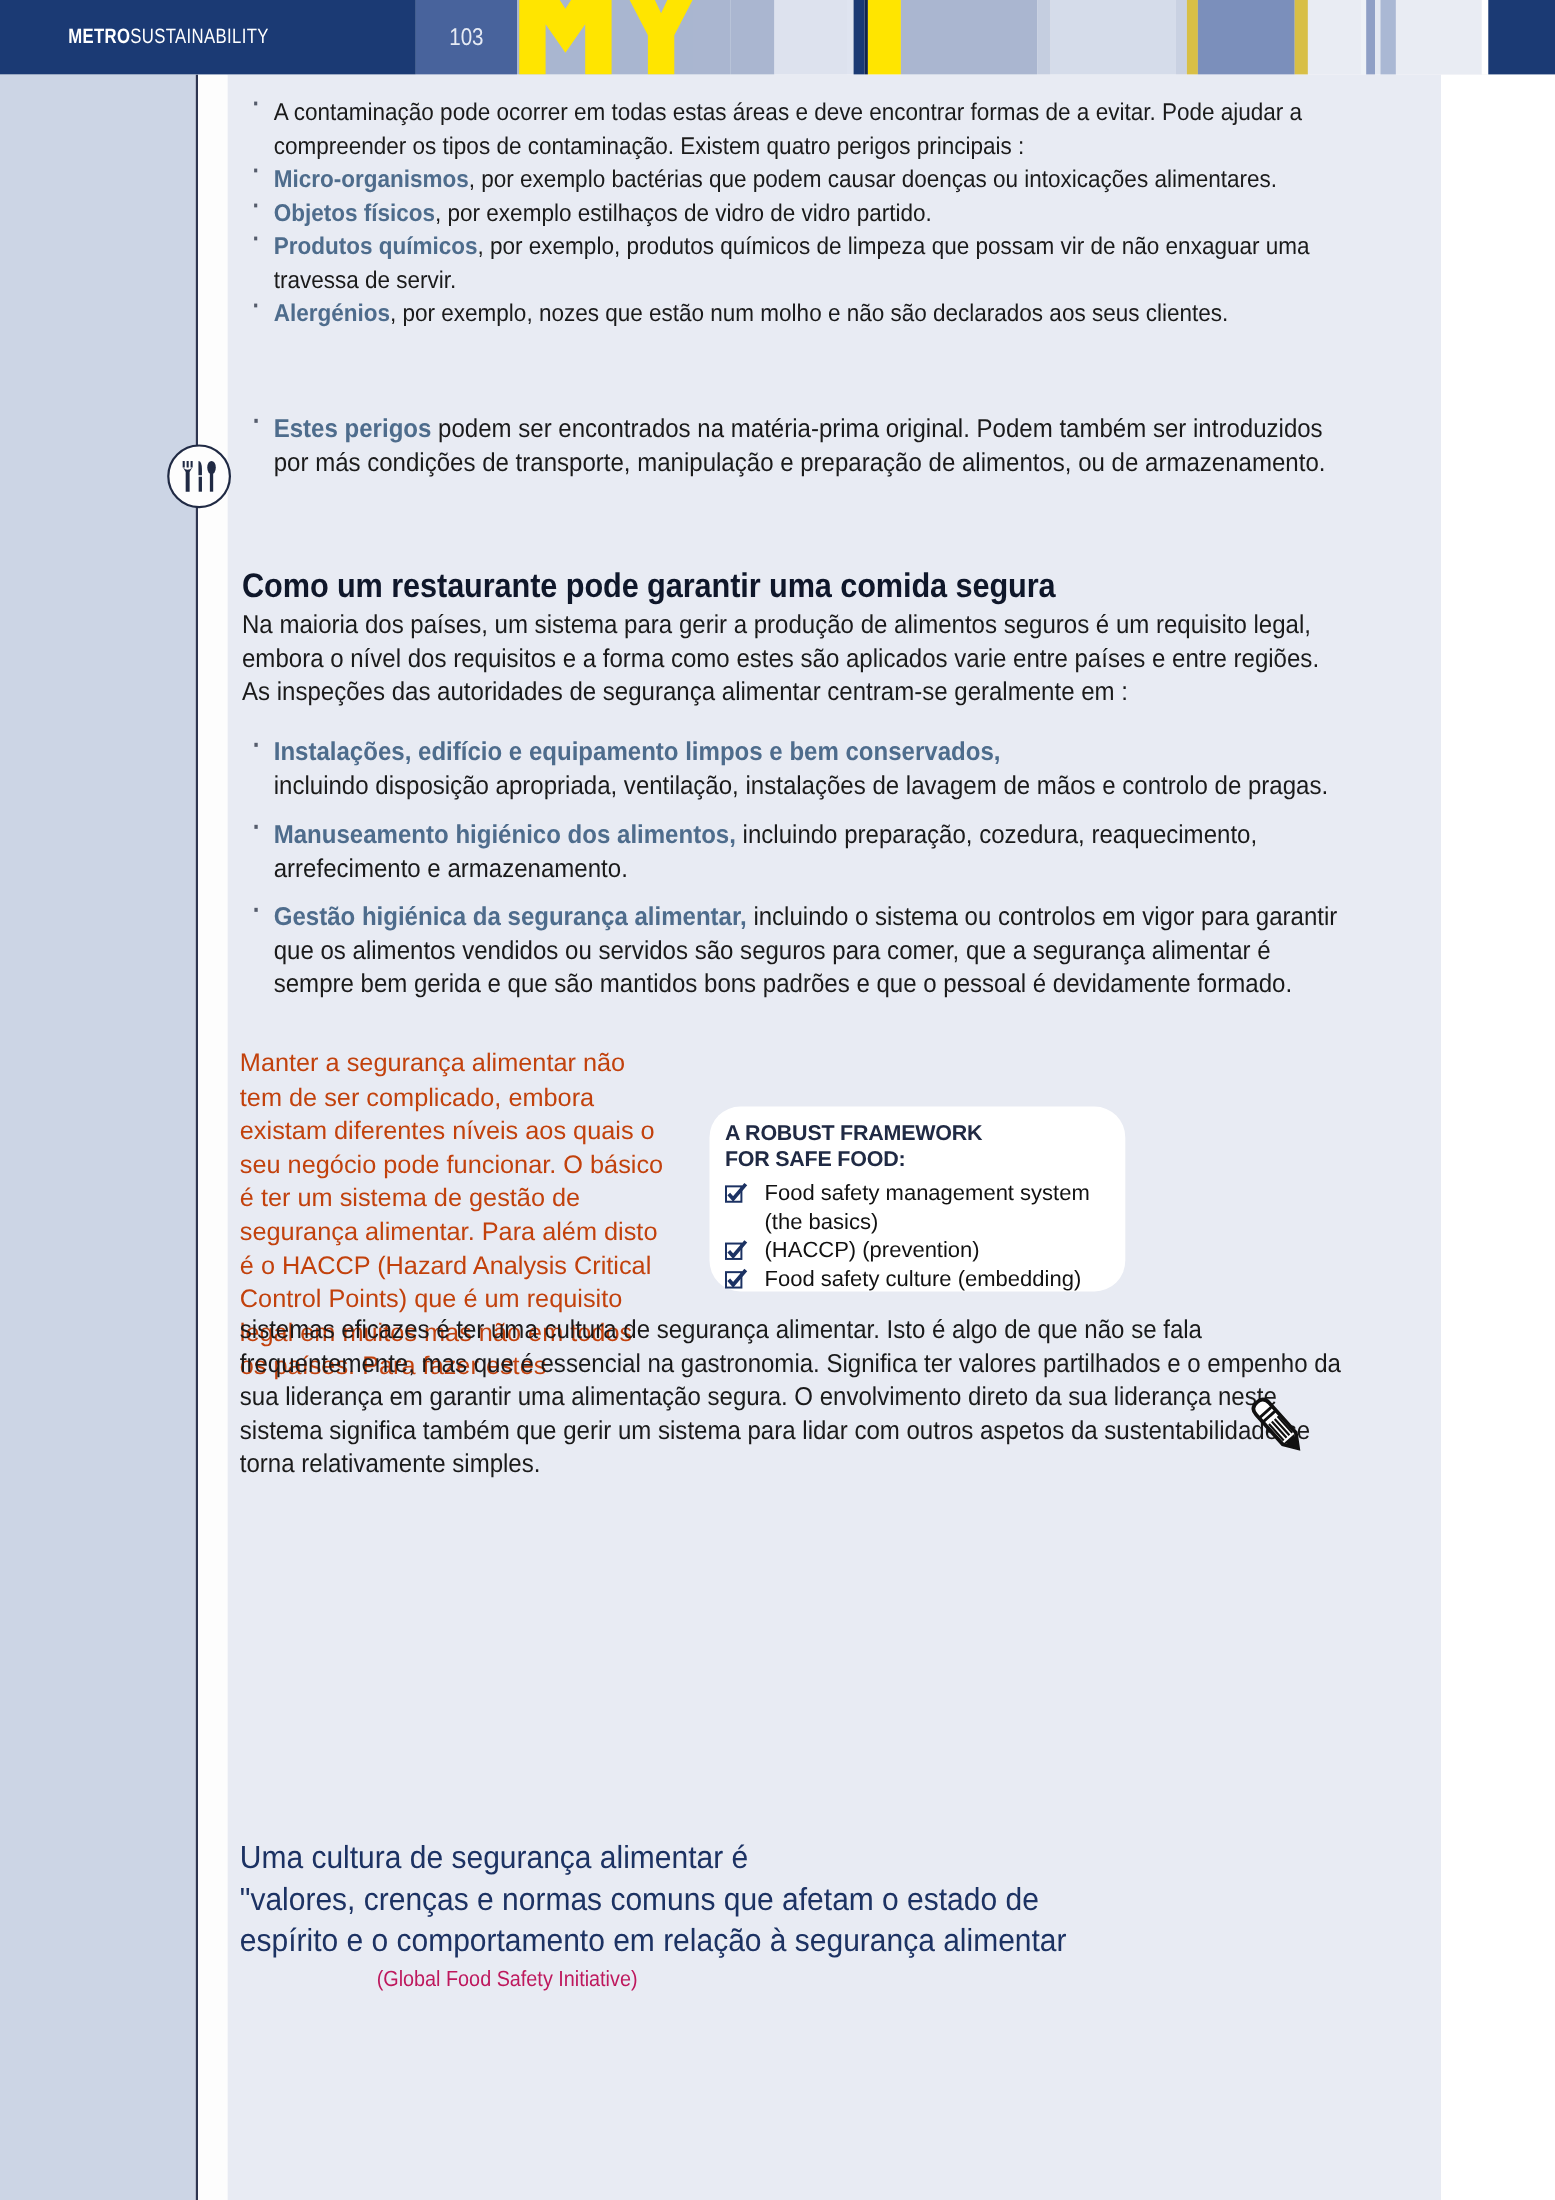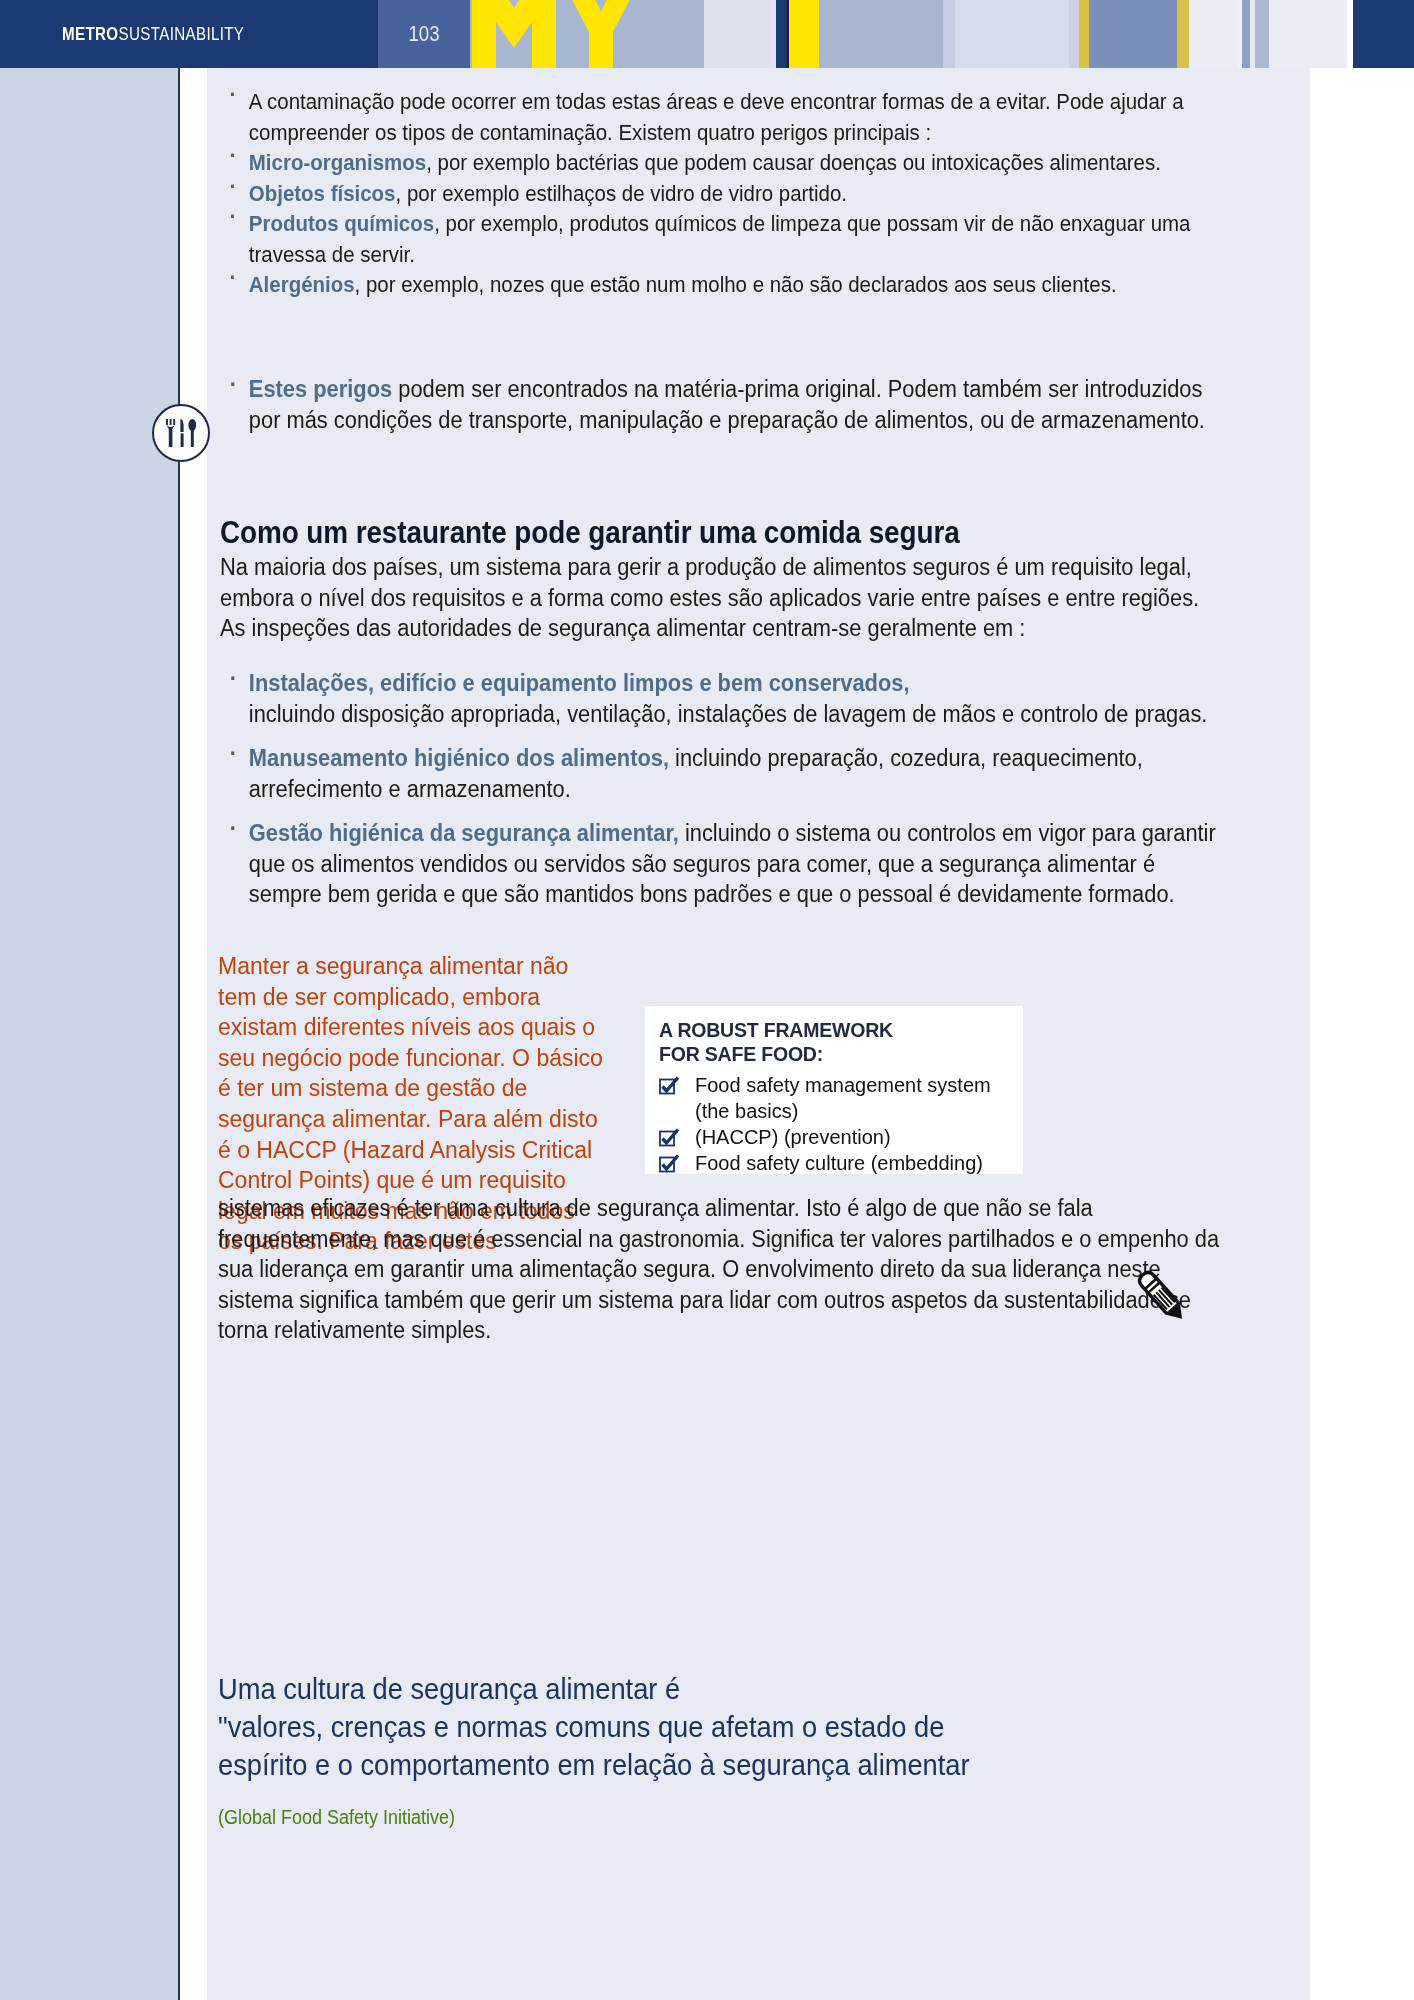--- a/index.html
+++ b/index.html
@@ -75,34 +75,34 @@
   #inspList li{margin-bottom:14px;}
 
   
   #wrapPara{left:218px;top:883px;width:385px;font-size:23px;line-height:30.6px;color:#c2410c;}
 
   
   #contPara{left:218px;top:1125px;width:1010px;font-size:23.5px;line-height:30.5px;}
   #contPara .t{transform:scaleX(.93);transform-origin:left top;width:1085px;}
 
   
-  .callout{position:absolute;left:645px;top:938px;width:378px;height:168px;background:#ffffff;z-index:5;}
+  .callout{position:absolute;left:645px;top:938px;width:378px;height:168px;background:#ffffff;z-index:5;border-radius:28px;}
   .callout-inner{padding:12px 10px 8px 14px;}
   .co-title{color:#202a44;font-weight:700;font-size:19.5px;line-height:24px;letter-spacing:-0.2px;}
   .co-list{list-style:none;margin:6px 0 0 0;padding:0;}
   .co-list li{position:relative;padding-left:36px;font-size:20px;line-height:26px;color:#111111;}
   .chk{position:absolute;left:0;top:3px;width:21px;height:19px;}
   .co-sub{padding-left:36px;font-size:20px;line-height:26px;color:#111111;}
   .pencil{position:absolute;left:1133px;top:1192px;width:68px;height:72px;z-index:7;}
 
   
   .quote{position:absolute;left:218px;top:1602px;width:1040px;color:#1c3263;}
   .quote .ql{font-size:29px;line-height:38px;}
   .quote .ql .t{transform:scaleX(.94);transform-origin:left top;width:1100px;}
-  .quote .src{margin-top:20px;font-size:20px;line-height:26px;color:#4d7c0f;}
+  .quote .src{margin-top:2px;font-size:20px;line-height:26px;color:#be185d;text-align:center;}
   .quote .src .t{transform:scaleX(.90);transform-origin:left top;width:540px;}
   .nowrapline{white-space:nowrap;}
 </style>
 </head>
 <body>
 
 <div class="header">
   <div class="hdr-band hdr-navy"></div>
 
   <div class="hdr-title">

